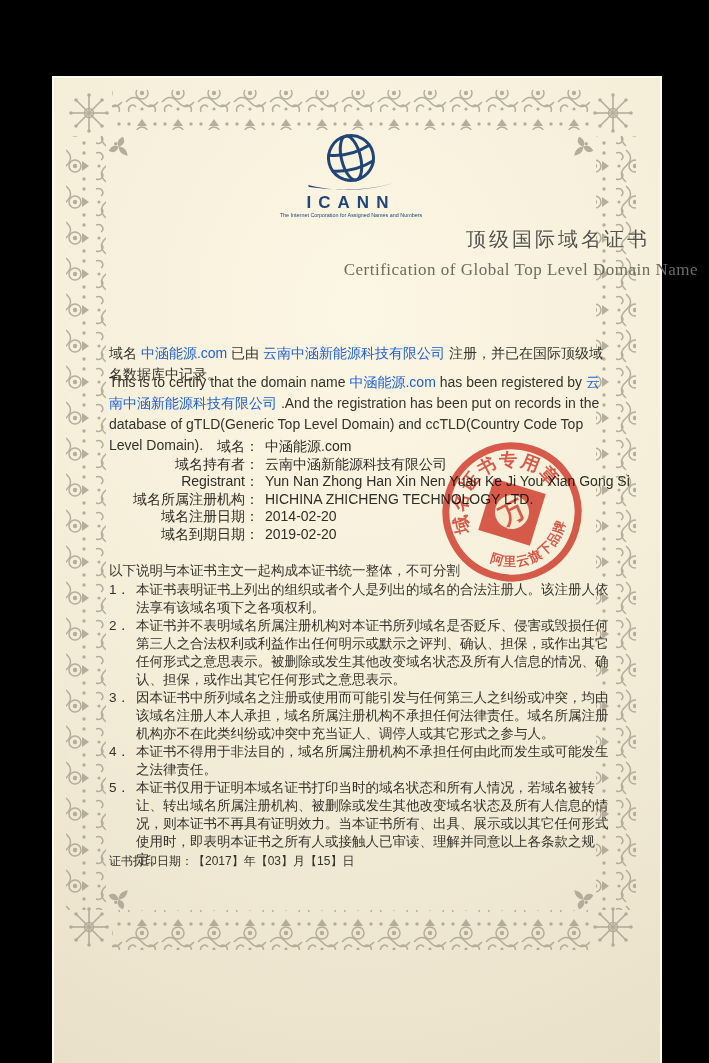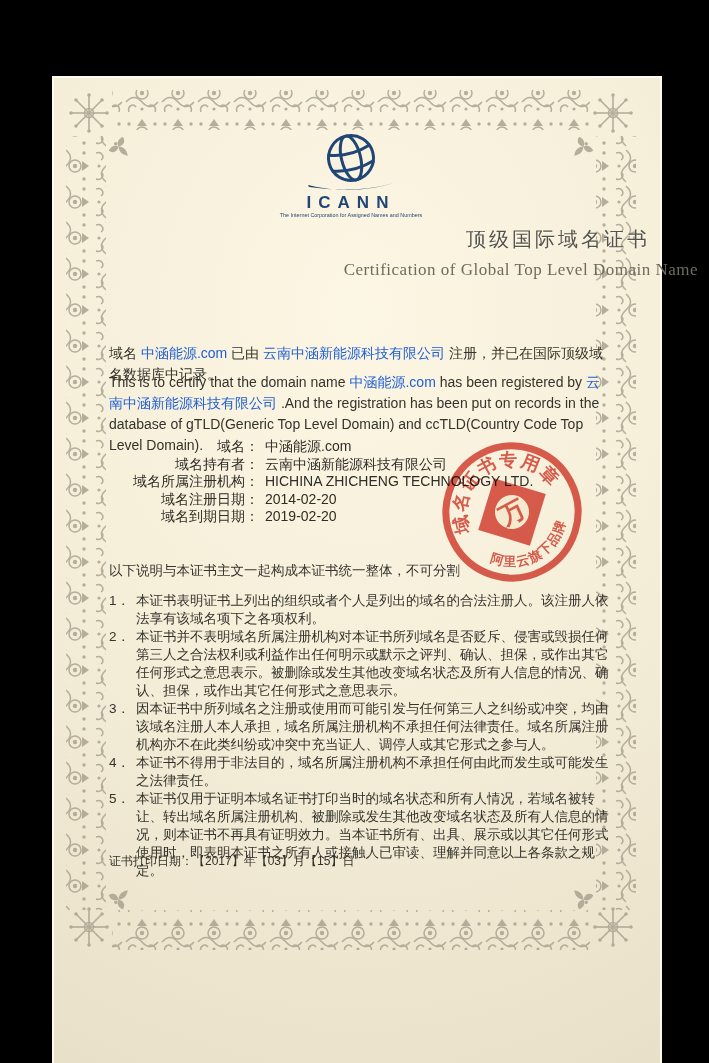--- a/index.html
+++ b/index.html
@@ -27,21 +27,21 @@
   }
   .para{position:absolute;left:57px;width:500px;font-size:14px;line-height:21px;color:#34332c;}
   .para1{top:235px;margin-top:32px;}
   .para2{top:282px;}
   .blue{color:#2060d4;}
   .details{position:absolute;left:57px;top:362px;width:510px;font-size:14px;color:#2e2d27;}
   .drow{display:flex;line-height:17.5px;}
   .dlabel{width:150px;text-align:right;flex-shrink:0;}
   .dvalue{padding-left:6px;white-space:nowrap;}
   .terms{position:absolute;left:57px;top:486px;width:504px;font-size:13.5px;line-height:18px;color:#34332c;}
-  .terms-heading{margin:0 0 12px 0;}
+  .terms-heading{margin:0 0 1px 0;}
   .term{display:flex;}
   .term-num{width:27px;flex-shrink:0;}
   .term-text{flex:1;}
   .print-date{position:absolute;left:57px;top:777px;width:500px;font-size:12px;color:#33322c;}
   .seal{position:absolute;left:382px;top:358px;opacity:.87;mix-blend-mode:multiply;}
 </style>
 </head>
 <body>
 
 <div class="paper">
@@ -127,20 +127,24 @@
   <div class="details">
     <div class="drow">
       <span class="dlabel">域名：</span>
       <span class="dvalue">中涵能源.com</span>
     </div>
     <div class="drow">
       <span class="dlabel">域名持有者：</span>
       <span class="dvalue">云南中涵新能源科技有限公司</span>
     </div>
     <div class="drow">
+      <span class="dlabel">Registrant：</span>
+      <span class="dvalue">Yun Nan Zhong Han Xin Nen Yuan Ke Ji You Xian Gong Si</span>
+    </div>
+    <div class="drow">
       <span class="dlabel">域名所属注册机构：</span>
       <span class="dvalue">HICHINA ZHICHENG TECHNOLOGY LTD.</span>
     </div>
     <div class="drow">
       <span class="dlabel">域名注册日期：</span>
       <span class="dvalue">2014-02-20</span>
     </div>
     <div class="drow">
       <span class="dlabel">域名到期日期：</span>
       <span class="dvalue">2019-02-20</span>

